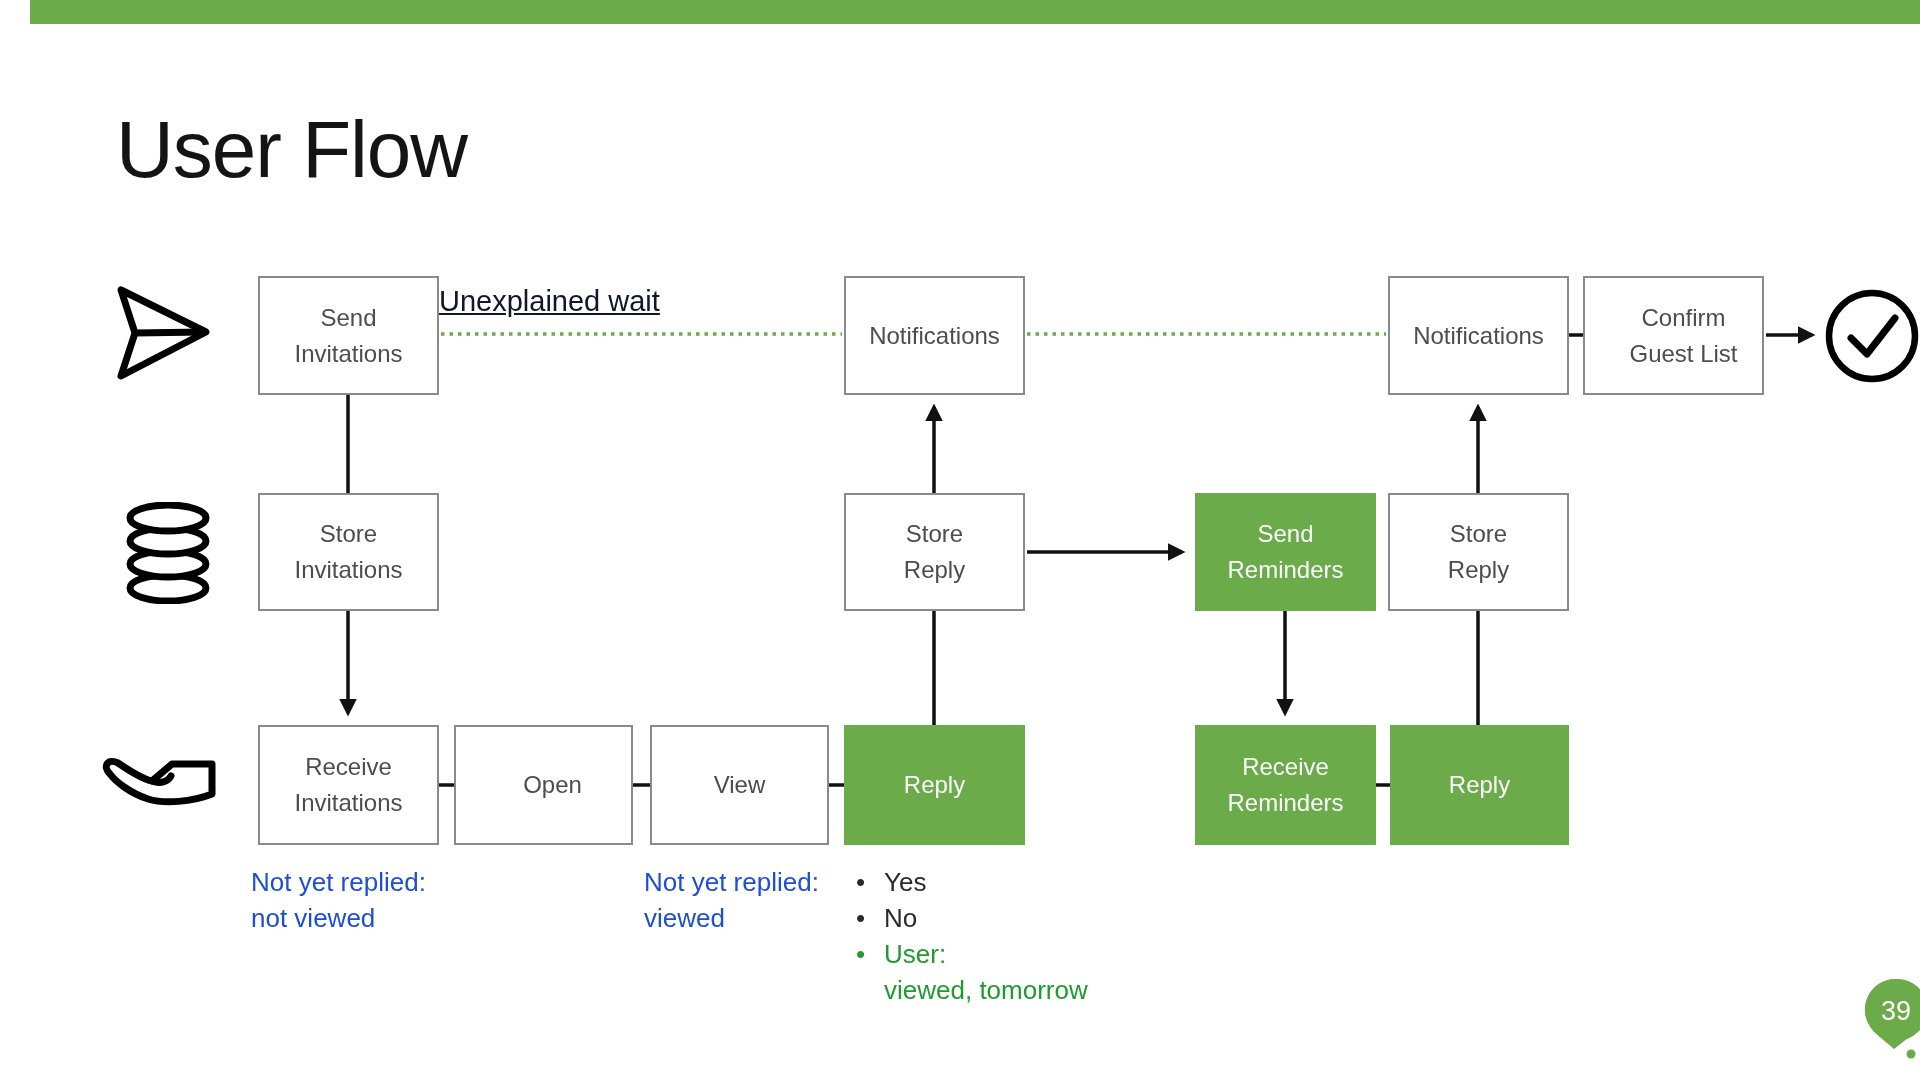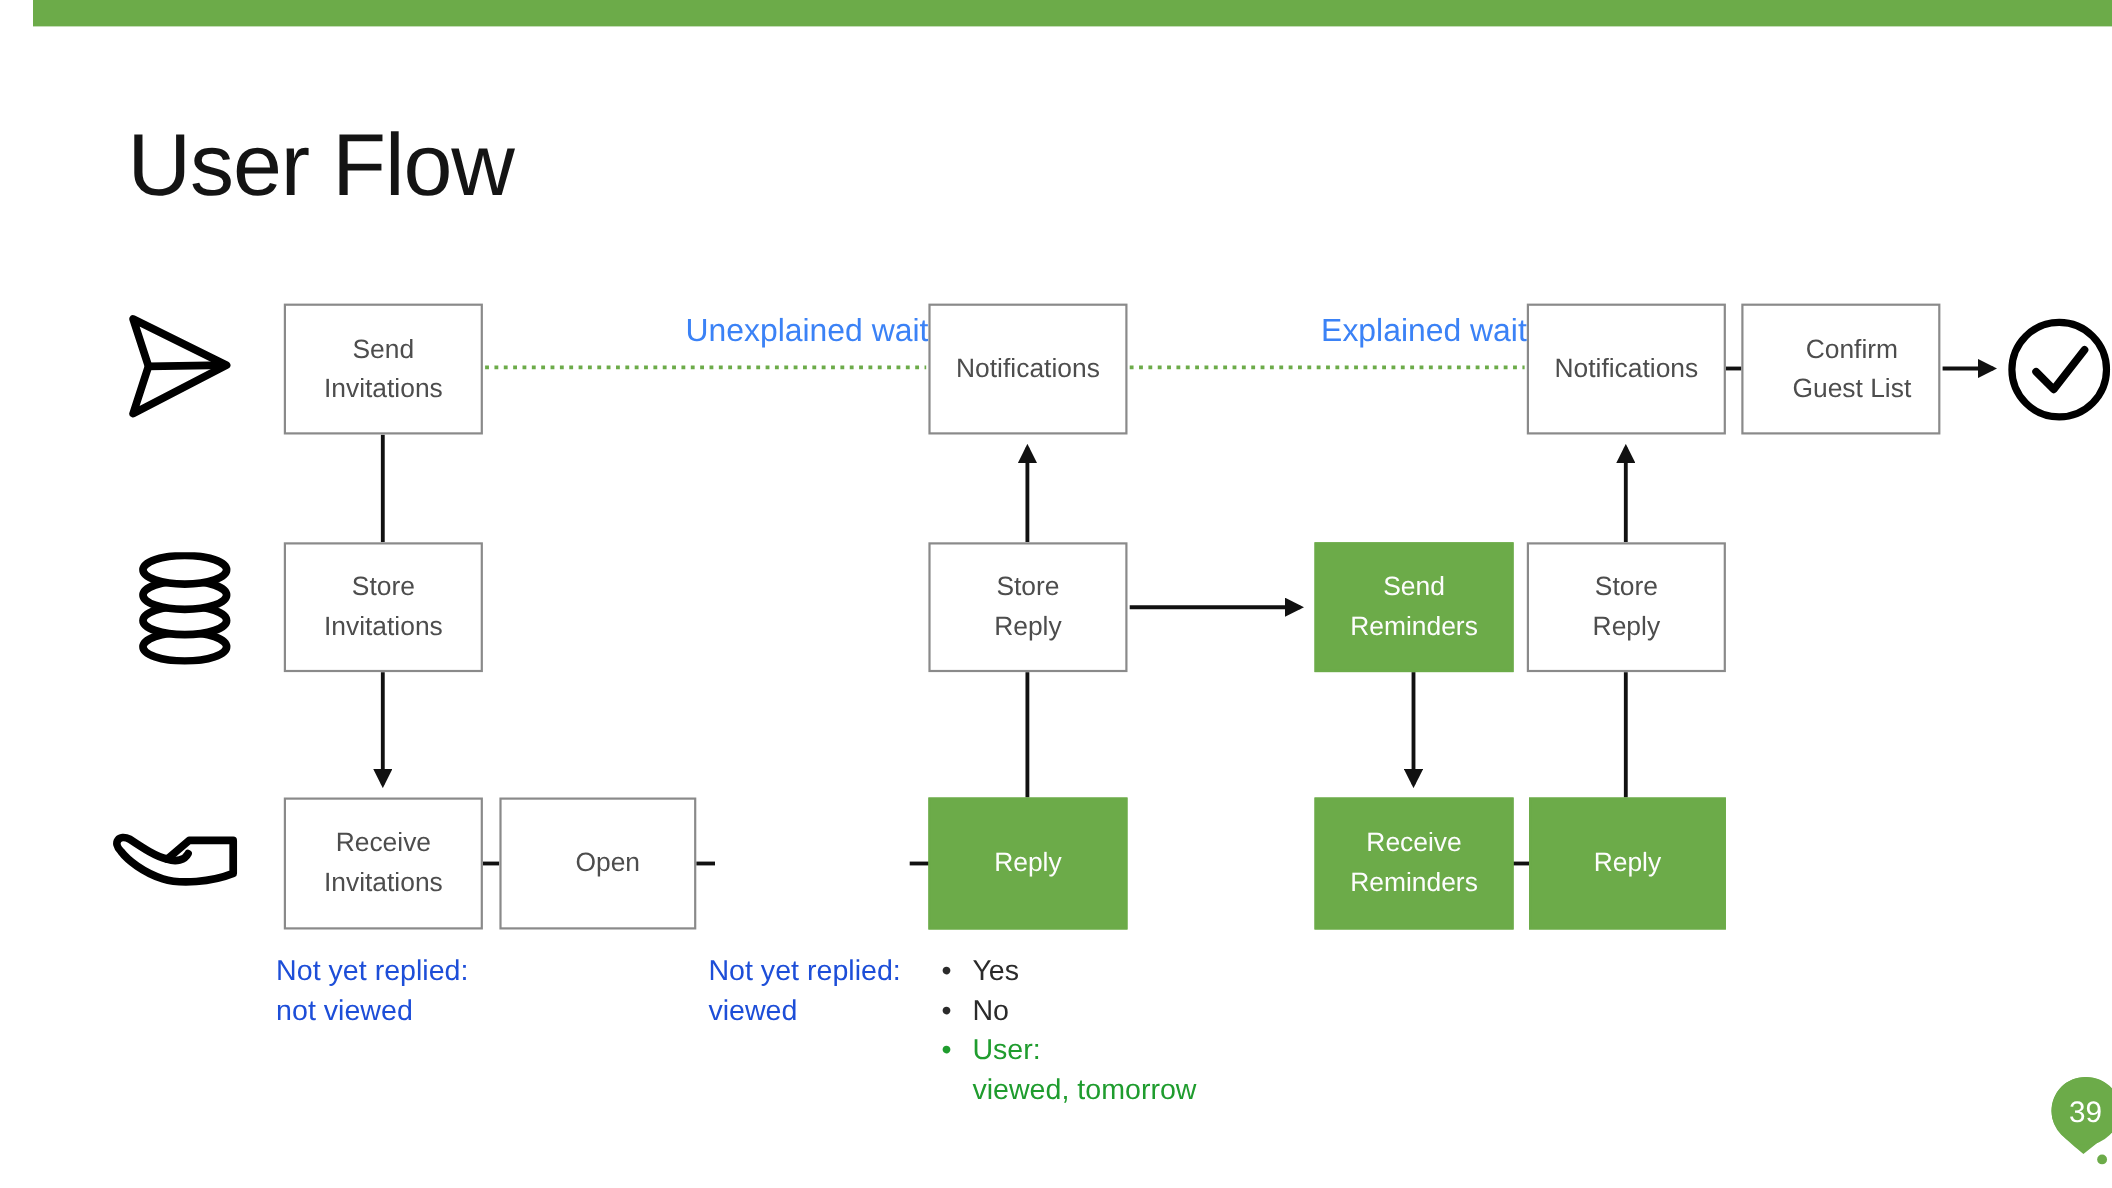--- a/index.html
+++ b/index.html
@@ -5,21 +5,21 @@
   html,body{margin:0;padding:0;background:#ffffff;}
   body{width:1920px;height:1080px;overflow:hidden;font-family:"Liberation Sans",sans-serif;}
   .slide{position:relative;width:1920px;height:1080px;background:#fff;margin-left:30px;}
   .topbar{position:absolute;left:0;top:0;width:1920px;height:24px;background:#6cab49;}
   .title{position:absolute;left:86px;top:104px;font-size:80px;font-weight:400;color:#141414;letter-spacing:-1px;}
   .connectors{position:absolute;left:0;top:0;width:1920px;height:1080px;z-index:1;}
   .box{position:absolute;z-index:2;box-sizing:border-box;display:flex;align-items:center;justify-content:center;
        text-align:center;font-size:24px;line-height:36px;white-space:pre-line;
        background:#fff;border:2px solid #8a8a8a;color:#4d4d4d;}
   .box.green{background:#6cab49;border:2px solid #6cab49;color:#fdfdfd;}
-  .wait-label{position:absolute;z-index:2;font-size:29px;color:#3b82f6;text-align:right;}
+  .wait-label{position:absolute;z-index:2;font-size:29px;color:#0f172a;text-align:left;text-decoration:underline;}
   .icon{position:absolute;z-index:2;}
   .note{position:absolute;z-index:2;font-size:26px;line-height:36px;color:#1d4ed8;white-space:pre-line;}
   .bullets{position:absolute;z-index:2;font-size:26px;line-height:36px;color:#2a2a2a;}
   .bullet-row{display:flex;}
   .bullet-row .marker{width:28px;flex:0 0 28px;}
   .bullet-row.green-item{color:#1f9c2e;}
   .badge{position:absolute;z-index:3;}
   .badge text{font-family:"Liberation Sans",sans-serif;}
 </style>
 </head>
@@ -76,27 +76,27 @@
   <div class="box" style="left:814px;top:493px;width:181px;height:118px;">Store
 Reply</div>
   <div class="box green" style="left:1165px;top:493px;width:181px;height:118px;">Send
 Reminders</div>
   <div class="box" style="left:1358px;top:493px;width:181px;height:118px;">Store
 Reply</div>
 
   <div class="box" style="left:228px;top:725px;width:181px;height:120px;">Receive
 Invitations</div>
   <div class="box" style="left:424px;top:725px;width:179px;height:120px;padding-left:18px;">Open</div>
+  <div class="box" style="left:620px;top:725px;width:179px;height:120px;">View</div>
   <div class="box green" style="left:814px;top:725px;width:181px;height:120px;">Reply</div>
   <div class="box green" style="left:1165px;top:725px;width:181px;height:120px;">Receive
 Reminders</div>
   <div class="box green" style="left:1360px;top:725px;width:179px;height:120px;">Reply</div>
 
   <div class="wait-label" style="left:409px;top:285px;width:405px;">Unexplained wait</div>
-  <div class="wait-label" style="left:995px;top:285px;width:363px;">Explained wait</div>
 
   <svg class="icon" style="left:86px;top:286px;" width="96" height="96" viewBox="0 0 96 96">
     <path d="M90,46 L5,4 L19,47 L5,90 Z" fill="none" stroke="#000" stroke-width="7" stroke-linejoin="round"></path>
     <line x1="19" y1="47" x2="88" y2="46" stroke="#000" stroke-width="7" stroke-linecap="round"></line>
   </svg>
 
   <svg class="icon" style="left:94px;top:502px;" width="88" height="102" viewBox="0 0 88 102">
     <ellipse cx="44" cy="86" rx="38" ry="13" fill="#fff" stroke="#000" stroke-width="7"></ellipse>
     <ellipse cx="44" cy="62" rx="38" ry="13" fill="#fff" stroke="#000" stroke-width="7"></ellipse>
     <ellipse cx="44" cy="39" rx="38" ry="13" fill="#fff" stroke="#000" stroke-width="7"></ellipse>

